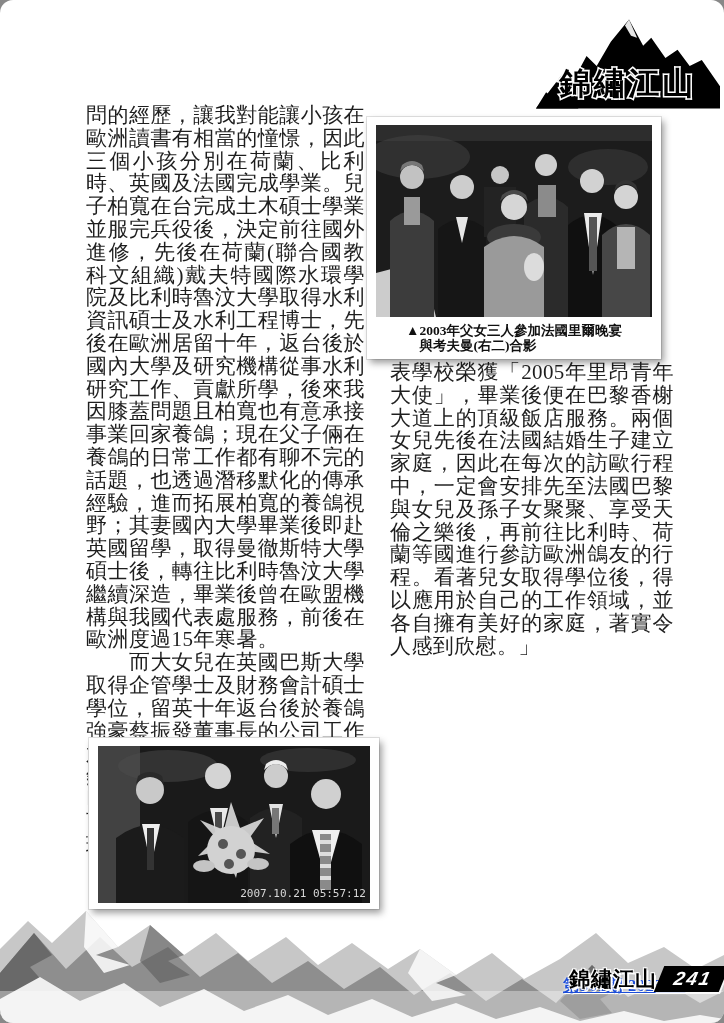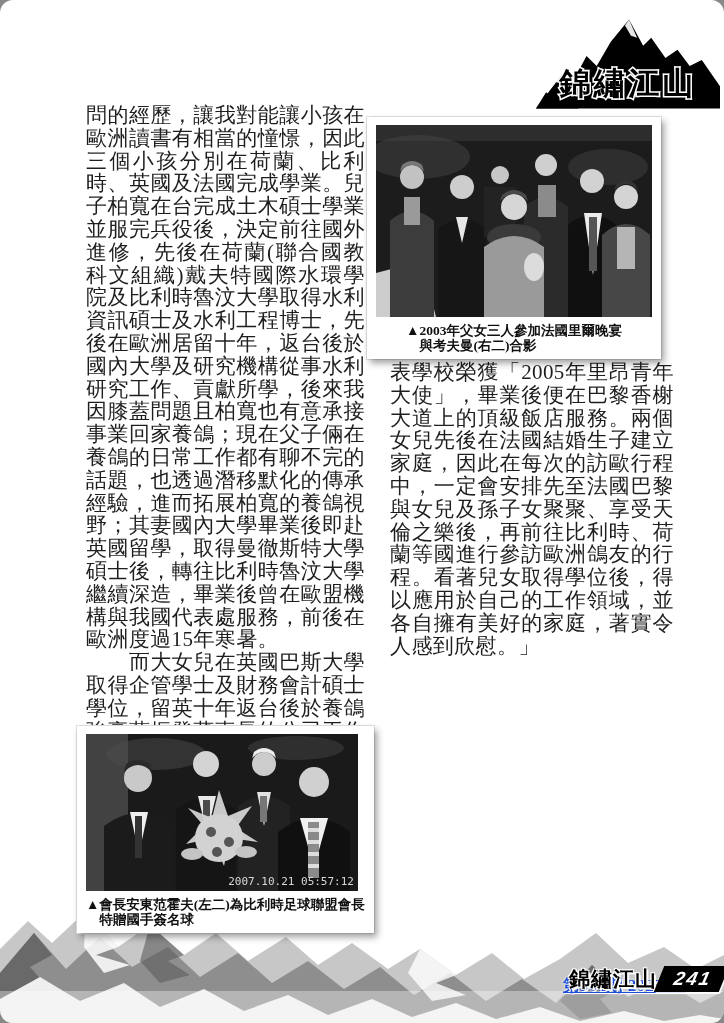--- a/index.html
+++ b/index.html
@@ -111,21 +111,21 @@
         <path d="M226,192 L226,110 Q250,88 274,110 L274,192 Z" fill="#474747"></path>
         <rect x="241" y="102" width="18" height="42" fill="#b5b5b5"></rect>
       </svg>
     </div>
     <figcaption class="caption caption-center">
       <span class="caption-block">▲2003年父女三人參加法國里爾晚宴
 與考夫曼(右二)合影</span>
     </figcaption>
   </figure>
 
-  <figure class="photo-card card-football" style="margin:0;">
+  <figure class="photo-card card-football" style="margin:12px;">
     <div class="photo">
       <svg viewBox="0 0 274 157" width="274" height="157">
         <rect width="274" height="157" fill="#1a1a1a"></rect>
         <rect x="0" y="0" width="42" height="157" fill="#6a6a6a" opacity="0.5"></rect>
         <ellipse cx="70" cy="20" rx="50" ry="16" fill="#4c4c4c" opacity="0.5"></ellipse>
         <ellipse cx="210" cy="14" rx="48" ry="12" fill="#3e3e3e" opacity="0.6"></ellipse>
 
         <circle cx="52" cy="44" r="14" fill="#c9c9c9"></circle>
         <path d="M38,38 Q52,24 66,38 L64,30 Q52,22 40,30 Z" fill="#2a2a2a"></path>
         <path d="M18,157 L18,92 Q52,66 86,92 L86,157 Z" fill="#1b1b1b"></path>
@@ -152,24 +152,20 @@
         <polygon points="133,56 142,82 166,72 150,94 172,108 144,104 138,132 126,104 100,110 118,92 102,74 126,84" fill="#e8e8e8" opacity="0.85"></polygon>
         <circle cx="133" cy="104" r="24" fill="#d2d2d2"></circle>
         <circle cx="125" cy="98" r="5" fill="#555"></circle>
           <circle cx="143" cy="108" r="5" fill="#555"></circle>
           <circle cx="131" cy="118" r="5" fill="#555"></circle>
         <ellipse cx="106" cy="120" rx="11" ry="6" fill="#c4c4c4"></ellipse>
         <ellipse cx="160" cy="118" rx="11" ry="6" fill="#c4c4c4"></ellipse>
         <text class="ts-text" x="268" y="151" text-anchor="end" font-size="11" fill="#d8d8d8">2007.10.21 05:57:12</text>
       </svg>
     </div>
-    <figcaption class="caption">
-      <span class="caption-block">▲會長安東范霍夫(左二)為比利時足球聯盟會長
-特贈國手簽名球</span>
-    </figcaption>
   </figure>
 
   <div class="footer-mountains">
     <svg viewBox="0 0 724 120" preserveAspectRatio="none">
       <polygon fill="#c7c7c7" points="0,46 28,18 52,40 86,8 118,44 150,22 184,52 216,30 248,58 286,34 318,62 352,40 388,66 420,46 456,72 492,50 524,76 560,56 596,30 628,60 664,44 696,66 724,52 724,120 0,120"></polygon>
       <polygon fill="#8e8e8e" points="0,70 34,30 66,66 100,34 132,64 168,44 200,74 238,50 272,80 308,58 344,86 380,64 414,92 450,70 486,98 522,76 556,100 592,62 628,94 664,78 700,100 724,88 724,120 0,120"></polygon>
       <polygon fill="#5c5c5c" opacity="0.75" points="0,70 34,30 52,52 30,64 44,80 20,92 0,110"></polygon>
       <polygon fill="#5c5c5c" opacity="0.7" points="560,98 592,62 616,88 600,96 612,110 580,116"></polygon>
       <polygon fill="#5c5c5c" opacity="0.6" points="150,22 184,52 168,58 190,72 160,80 140,58"></polygon>
       <polygon fill="#efefef" points="0,96 40,74 80,98 124,80 160,104 204,86 244,108 288,92 328,112 372,96 412,114 456,100 496,116 540,104 580,118 624,108 664,118 700,112 724,116 724,120 0,120"></polygon>

